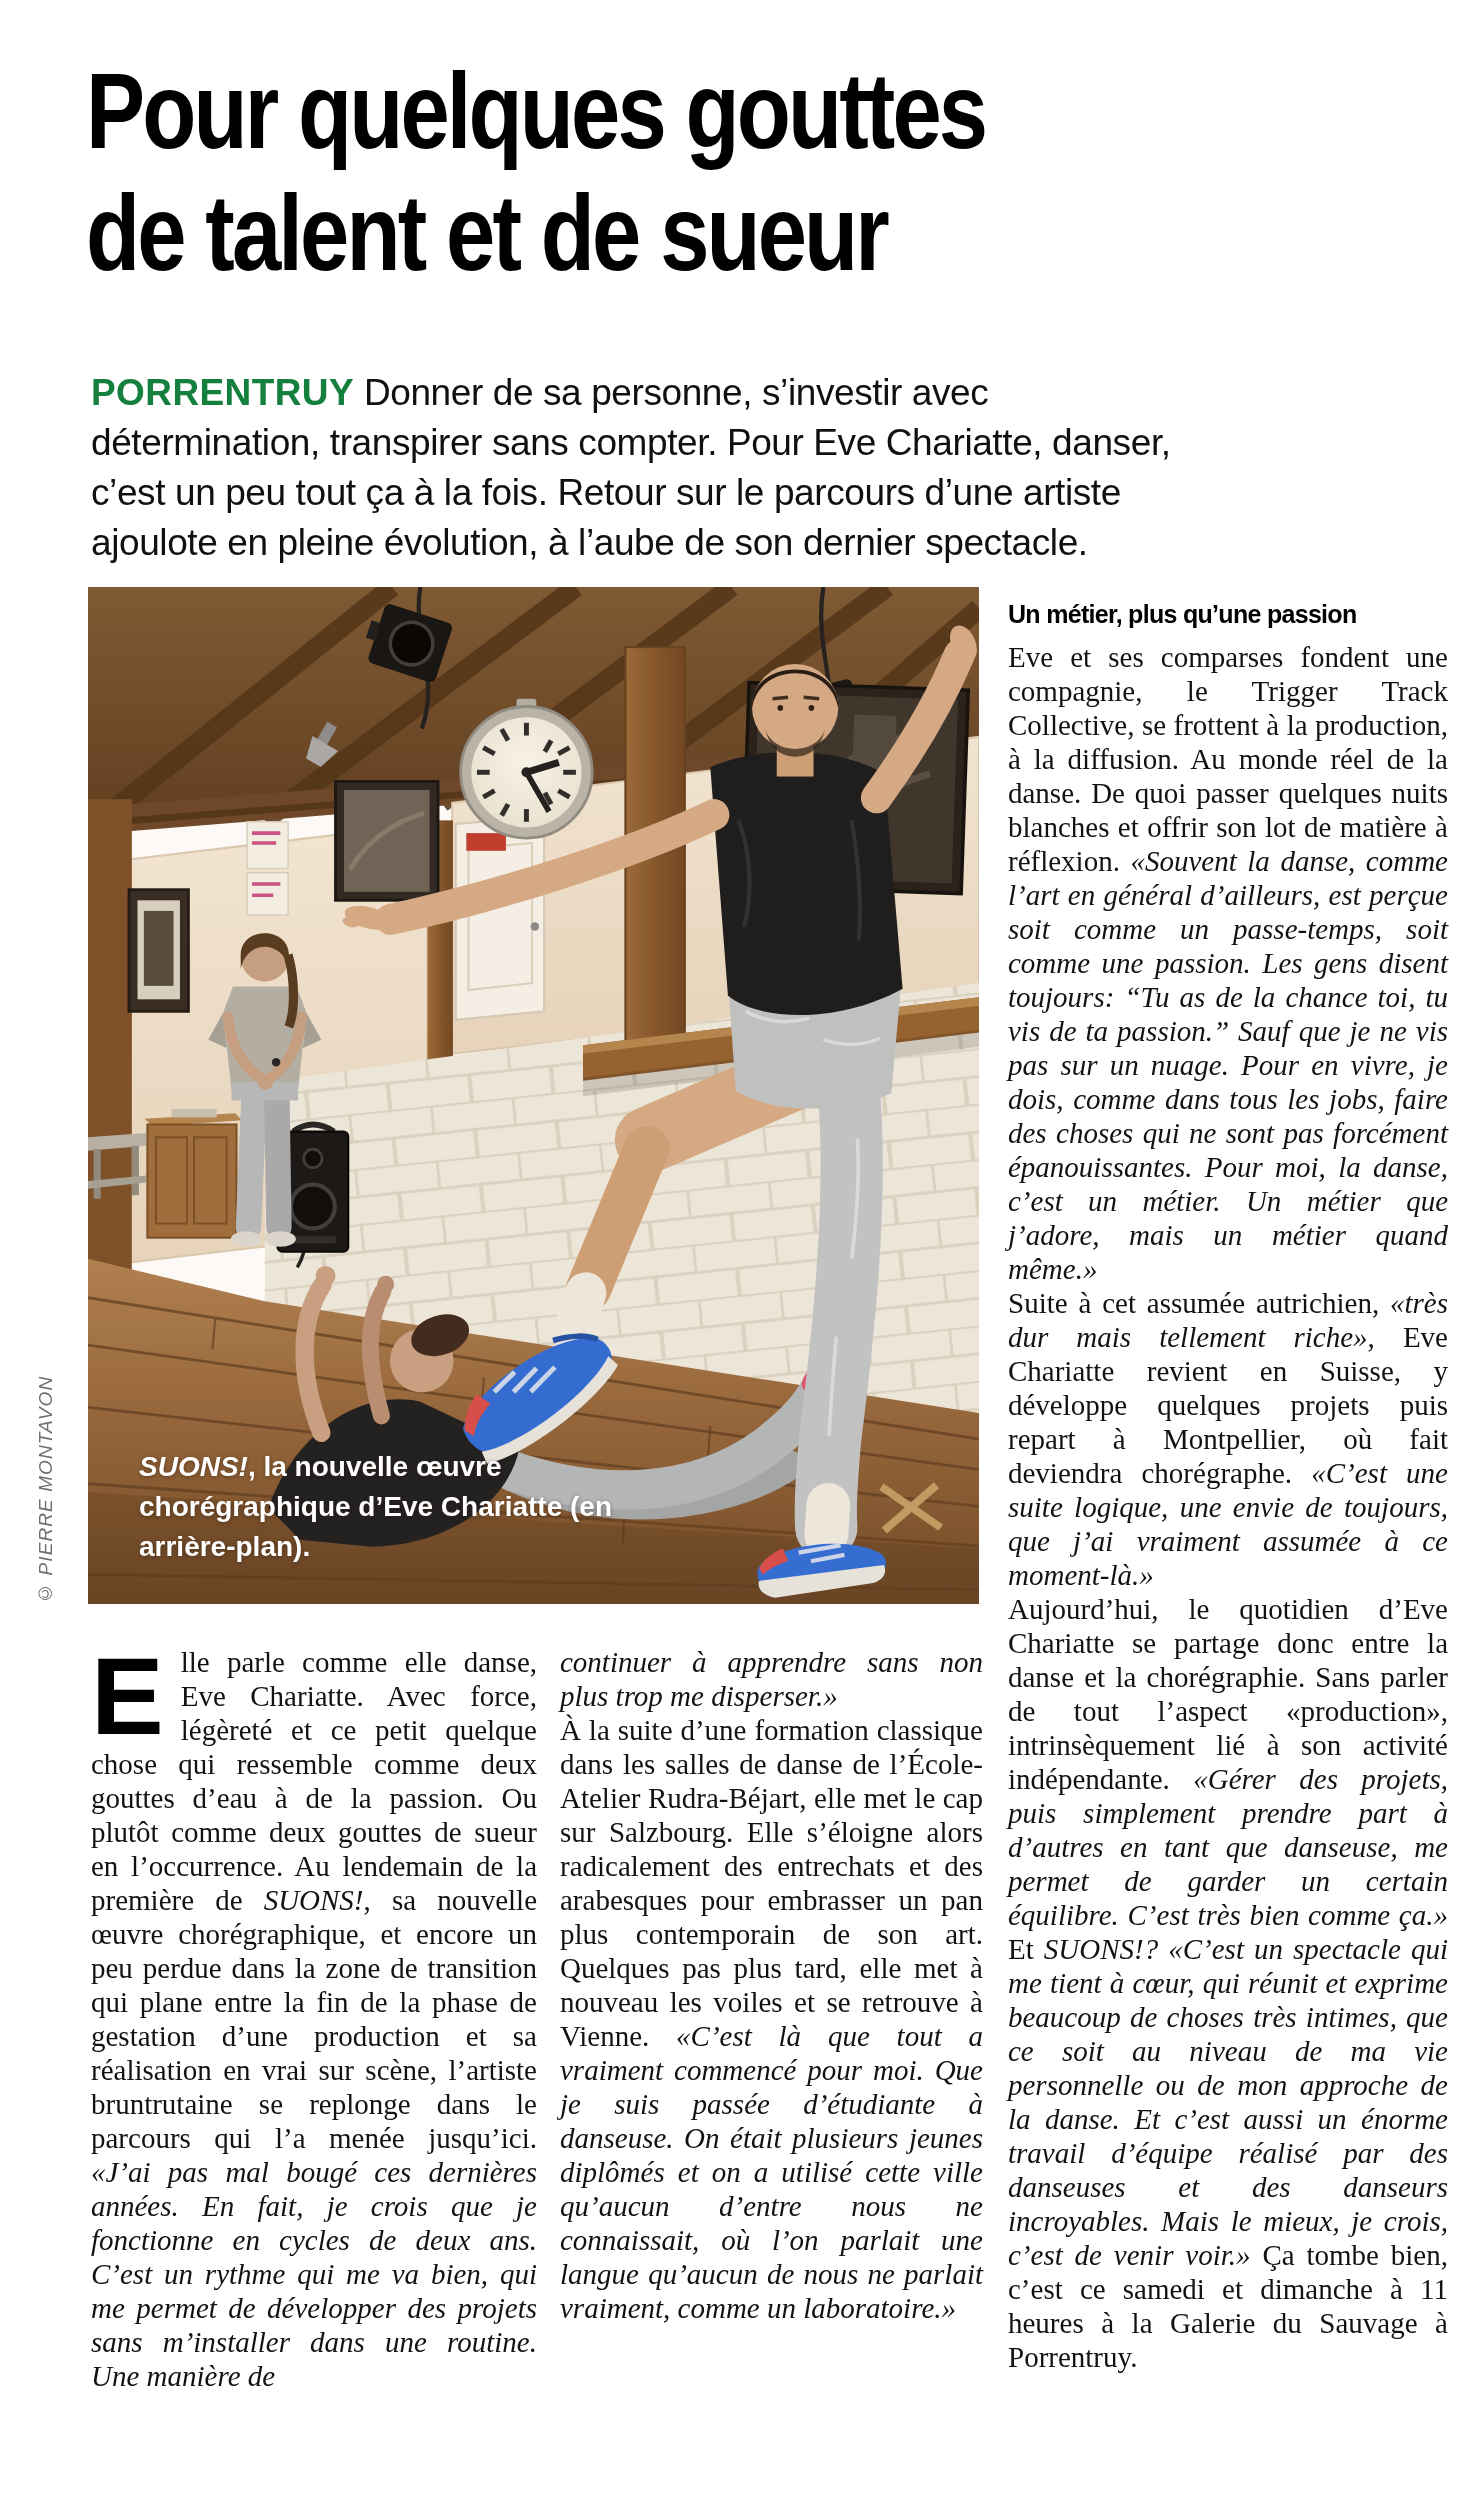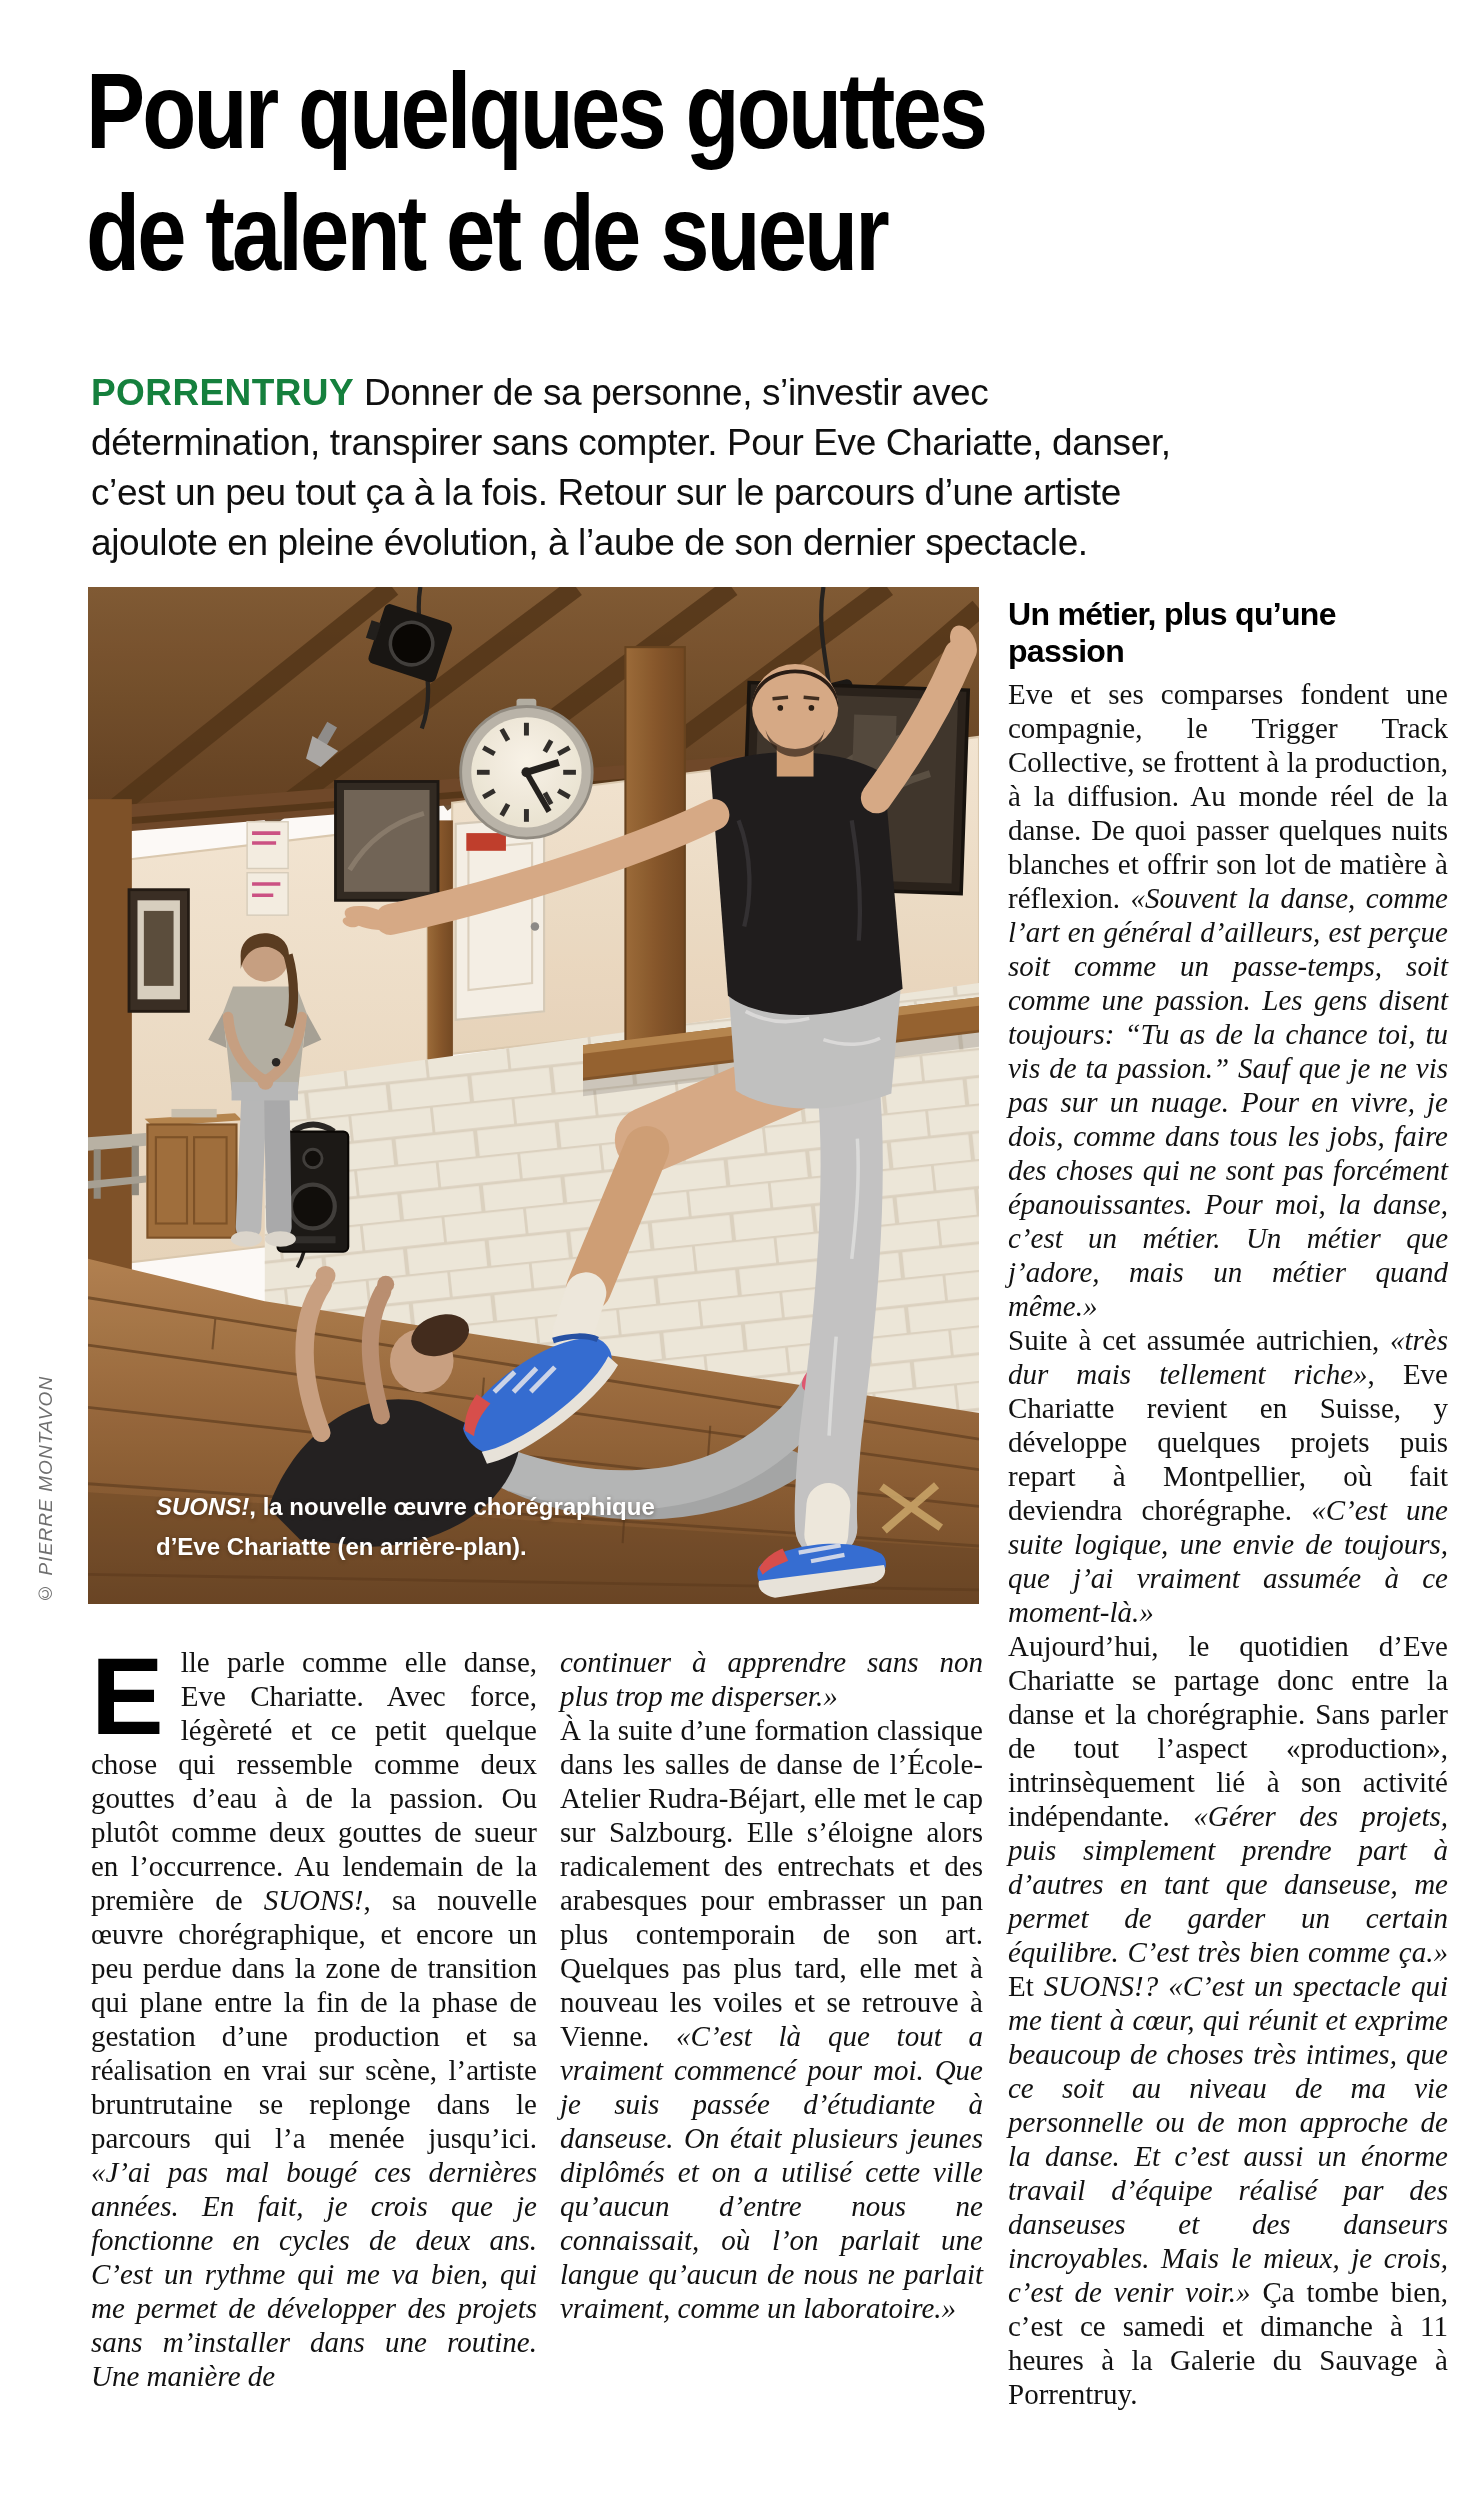--- a/index.html
+++ b/index.html
@@ -17,40 +17,40 @@
     transform:scaleX(.82);transform-origin:0 0;
   }
 
   
   #lede{left:91px;top:331px;width:1121px;font-size:37px;line-height:50px;color:#101010;letter-spacing:-0.4px;}
   #lede .loc{font-weight:700;letter-spacing:0.4px;}
 
   
   #photo{left:88px;top:587px;width:891px;height:1017px;margin:0;padding:0;}
   #photo svg{display:block;width:100%;height:100%;}
-  #caption{left:68px;bottom:37px;width:566px;color:#fff;font-weight:700;font-size:24px;line-height:40px;text-shadow:0 1.4px 4.2px rgba(40,25,10,.45);}
+  #caption{left:51px;bottom:37px;width:566px;color:#fff;font-weight:700;font-size:28px;line-height:40px;text-shadow:0 1.4px 4.2px rgba(40,25,10,.45);}
   #caption .it{font-style:italic;}
   #credit{
     left:35px;top:1303px;height:301px;
     writing-mode:vertical-rl;transform:rotate(180deg);
     font-size:19px;font-style:italic;color:#6f6f6f;letter-spacing:1.1px;white-space:nowrap;
   }
 
   
   .col{
     position:absolute;font-family:"Liberation Serif",serif;
     font-size:29px;line-height:34px;color:#121212;text-align:justify;
   }
   #col1{left:91px;top:1645px;width:446px;}
   #col2{left:560px;top:1645px;width:423px;}
   #col3{left:1008px;top:596px;width:440px;}
   .col p{margin:0;}
   .col .it{font-style:italic;}
   .subhead{
-    font-family:"Liberation Sans",sans-serif;font-weight:700;font-size:32px;line-height:37px;
+    font-family:"Liberation Sans",sans-serif;font-weight:700;font-size:25px;line-height:37px;
     margin:24px 0 7px 0;letter-spacing:-0.7px;color:#000;text-align:left;
   }
   .subhead.first{margin-top:0;}
   .dropcap{
     float:left;font-family:"Liberation Sans",sans-serif;font-weight:700;
     font-size:109px;line-height:91px;padding:5.7px 17px 2.8px 0;color:#000;
   }
 </style>
 </head>
 <body>

